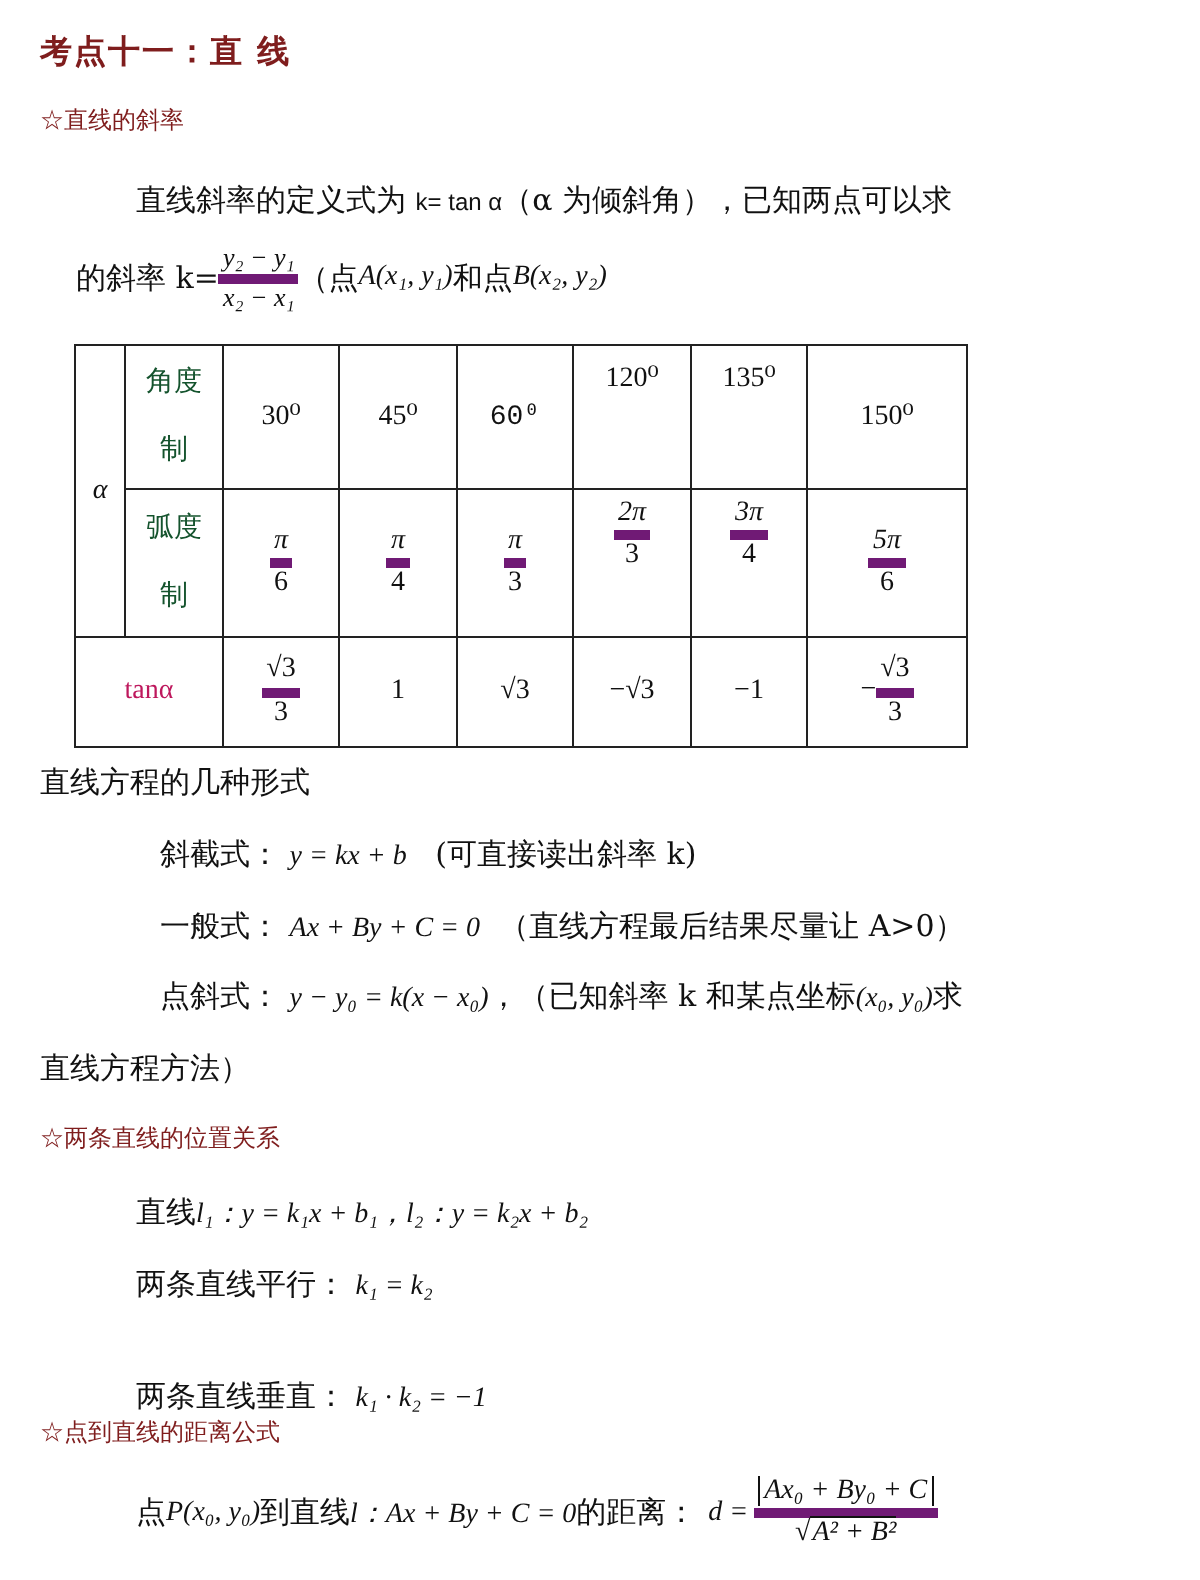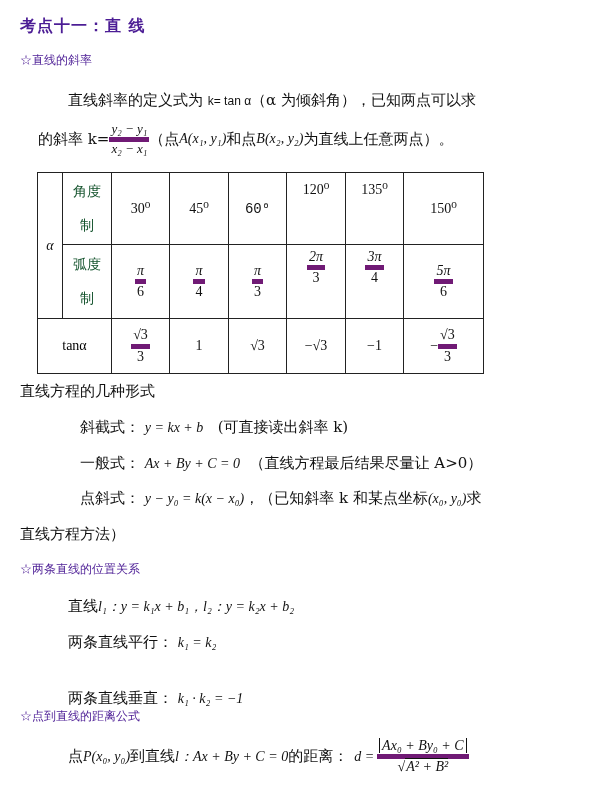--- a/index.html
+++ b/index.html
@@ -1,19 +1,19 @@
 <!DOCTYPE html>
 <html><head>
 <meta charset="utf-8">
 <style>
   html, body { margin:0; padding:0; background:#ffffff; }
   body { width:600px; height:790px; position:relative; overflow:hidden;
          font-family:"DejaVu Serif", "Liberation Serif", serif; color:#111; }
   .abs { position:absolute; white-space:nowrap; }
-  .red { color:#4c1d95; }
+  .red { color:#7f1d1d; }
   .h1 { font-size:16px; font-weight:bold; letter-spacing:1px; }
   .h2 { font-size:12px; }
   .txt { font-size:15px; }
   .m { font-family:"Liberation Serif", "DejaVu Serif", serif; font-style:italic; font-size:14px; }
   .sans { font-family:"Liberation Sans", "DejaVu Sans", sans-serif; font-size:12px; }
   .frac { display:inline-flex; flex-direction:column; align-items:center; vertical-align:middle; line-height:1.15; }
   .frac .num { border-bottom:5px solid #701a75; padding:0 2px; }
   .frac .den { padding:0 2px; }
   table.t { position:absolute; left:37px; top:172px; border-collapse:collapse; }
   table.t td { border:1.5px solid #222; text-align:center; font-family:"Liberation Serif", "DejaVu Serif", serif; font-size:14px; padding:0; }
@@ -35,21 +35,20 @@
 <div class="abs txt" style="left:38px; top:122px; display:flex; align-items:center;">
   <span>的斜率 k=</span>
   <span class="frac m" style="font-size:13px;">
     <span class="num">y₂ − y₁</span>
     <span class="den">x₂ − x₁</span>
   </span>
   <span>（点 </span>
   <span class="m">A(x₁, y₁)</span>
   <span>和点 </span>
   <span class="m">B(x₂, y₂)</span>
-  <span>为直线上任意两点）。</span>
 </div>
 
 <table class="t">
   <tbody>
       <tr style="height:72px;">
     <td rowspan="2" style="width:24px;" class="m">α</td>
     <td style="width:48px;">
       <div class="cjk-sm">角度</div>
       <div class="cjk-sm">制</div>
     </td>
@@ -84,21 +83,21 @@
     <td style="vertical-align:top; padding-top:4px;"><span class="frac">
             <span class="num m">3π</span>
             <span class="den">4</span>
           </span></td>
     <td><span class="frac">
             <span class="num m">5π</span>
             <span class="den">6</span>
           </span></td>
   </tr>
   <tr style="height:55px;">
-    <td colspan="2" class="sans" style="color:#000000;"><span>tanα</span></td>
+    <td colspan="2" class="sans" style="color:#be185d;"><span>tanα</span></td>
     <td><span class="frac">
             <span class="num">√3</span>
             <span class="den">3</span>
           </span></td>
     <td>1</td>
     <td>√3</td>
     <td>−√3</td>
     <td>−1</td>
     <td><span style="vertical-align:middle;">−</span><span class="frac">
             <span class="num">√3</span>

